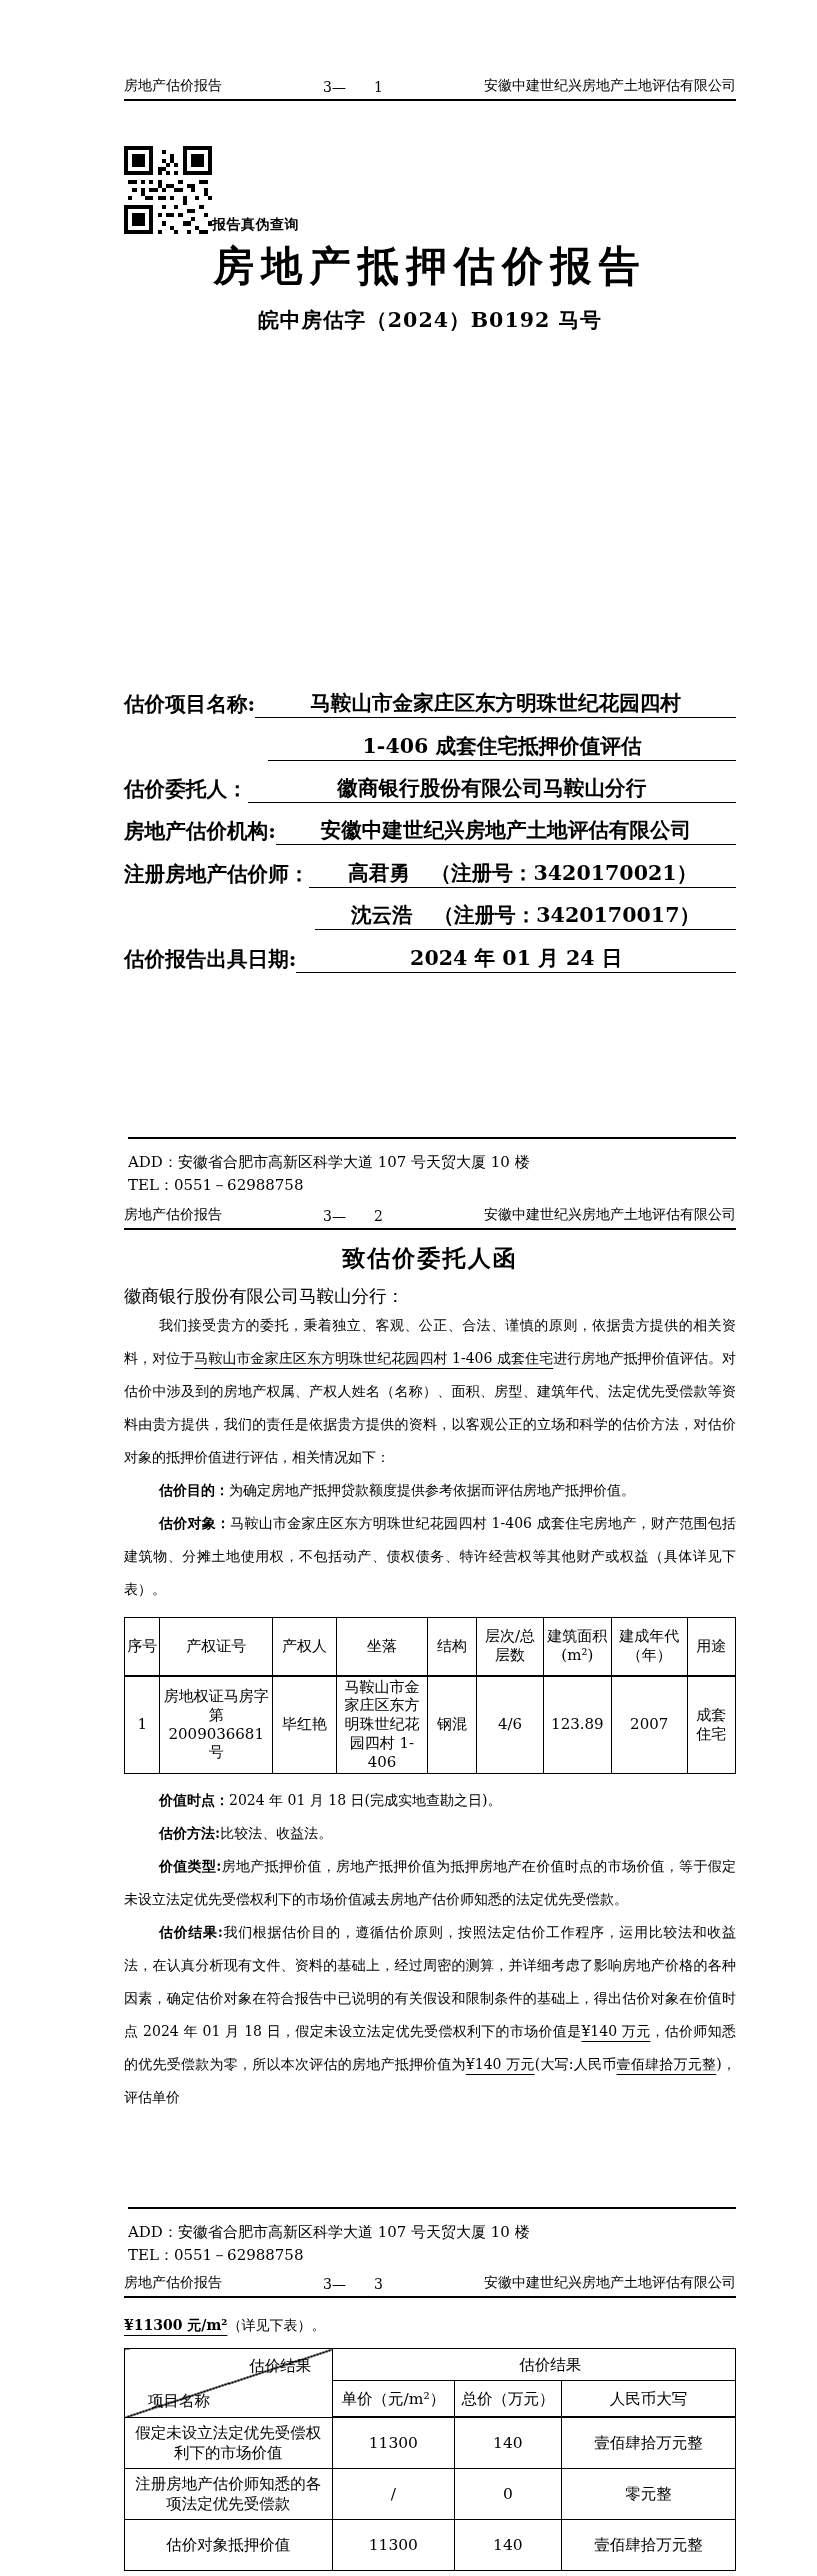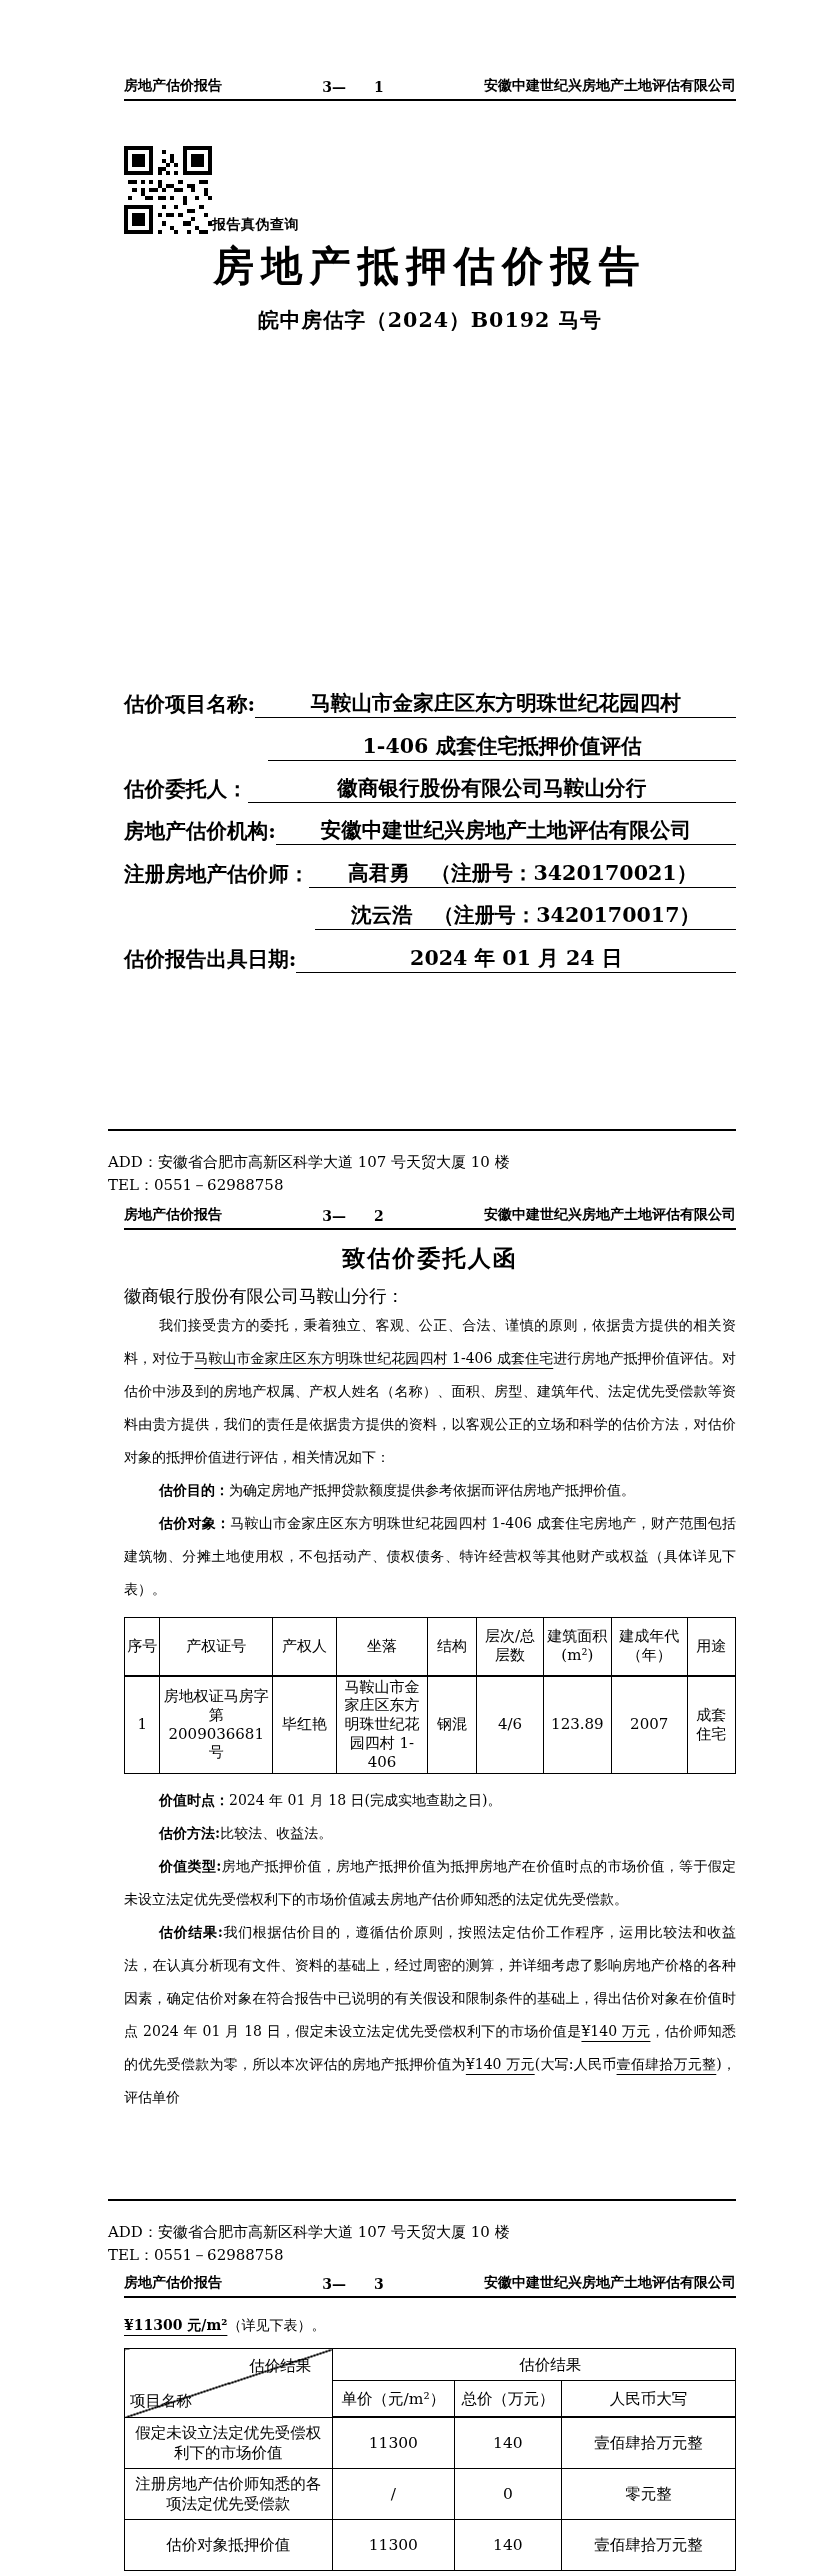--- a/index.html
+++ b/index.html
@@ -6,29 +6,29 @@
   .doc { position:relative; width:818px; color:#000;
          font-family:"DejaVu Serif","Liberation Serif",serif; }
   .page { position:relative; width:818px; background:#fff; }
   .p1 { height:1113px; }
   .p2 { height:1054px; }
   .p3 { height:1133px; }
   .inner { margin:0 82px 0 124px; }
 
   
   .pg-header { display:flex; justify-content:space-between; align-items:flex-end;
-               font-size:14px; padding-bottom:4.1px; border-bottom:2.6px solid #000;font-weight:bold; }
+               font-size:14px; padding-bottom:4.1px; border-bottom:2.6px solid #000; }
   .p1 .pg-header { margin-top:77px; }
   .p2 .pg-header { margin-top:15.5px; }
   .p3 .pg-header { margin-top:14.4px; }
   .ph-num { display:inline-block; margin-left:28px; }
 
   
-  .pg-footer { position:absolute; left:108px; right:82px; border-top:2.6px solid #000;
-               padding-top:20px; font-size:15px; line-height:23px; }
+  .pg-footer { position:absolute; left:128px; right:82px; border-top:2.6px solid #000;
+               padding-top:12px; font-size:15px; line-height:23px; }
   .p1 .pg-footer { bottom:-7.2px; }
   .p2 .pg-footer { bottom:-7.2px; }
 
   
   .qr-wrap { display:flex; flex-direction:row; align-items:flex-end; margin-top:45px; margin-right:-5.2px;text-align:center; }
   .qr { width:88px; height:88px; }
   .qr-label { font-size:14px; font-weight:bold; margin-top:6.2px; letter-spacing:0.5px; }
   .title { margin:5.2px 0 0 0; text-align:center; font-size:41px; font-weight:bold; letter-spacing:7.2px; }
   .subtitle { margin-top:12px; text-align:center; font-size:20.6px; font-weight:bold; letter-spacing:1px; }
   .fields { margin-top:355px; font-size:20.6px; font-weight:bold; }
@@ -62,21 +62,21 @@
   .t2 td { border:1px solid #000; text-align:center; vertical-align:middle; line-height:1.3; padding:1px 3.1px; }
   .t2 .gh td { height:29px;padding-left:36px; }
   .t2 .sh td { height:33px; border-bottom:2.1px solid #000; }
   .t2 .dr td { height:48px; }
   .t2 .c1 { width:34%; } .t2 .c2 { width:20%; } .t2 .c3 { width:17.5%; } .t2 .c4 { width:28.5%; }
   .diag { position:relative; padding:0;
           background-image:linear-gradient(to bottom right,
             transparent calc(50% - 0.8px), #000 calc(50% - 0.8px),
             #000 calc(50% + 0.8px), transparent calc(50% + 0.8px)); }
   .diag-top { position:absolute; top:6.2px; right:20.6px; }
-  .diag-bottom { position:absolute; bottom:6.2px; left:5px; }
+  .diag-bottom { position:absolute; bottom:6.2px; left:23px; }
 </style>
 </head>
 <body>
 
 <div class="doc">
 
   <section class="page p1">
     <div class="inner">
       <div class="pg-header">
         <span>房地产估价报告</span>

